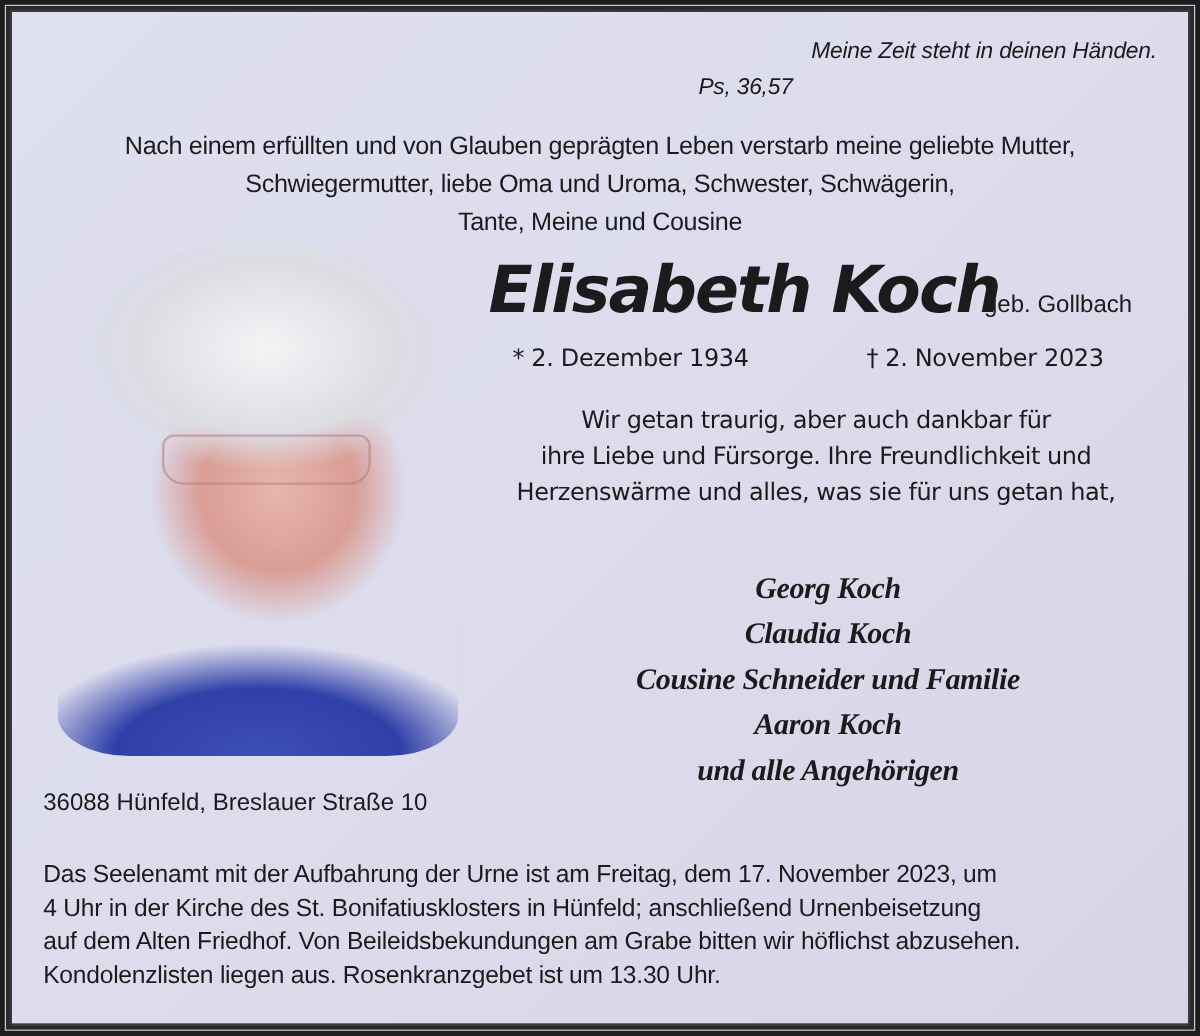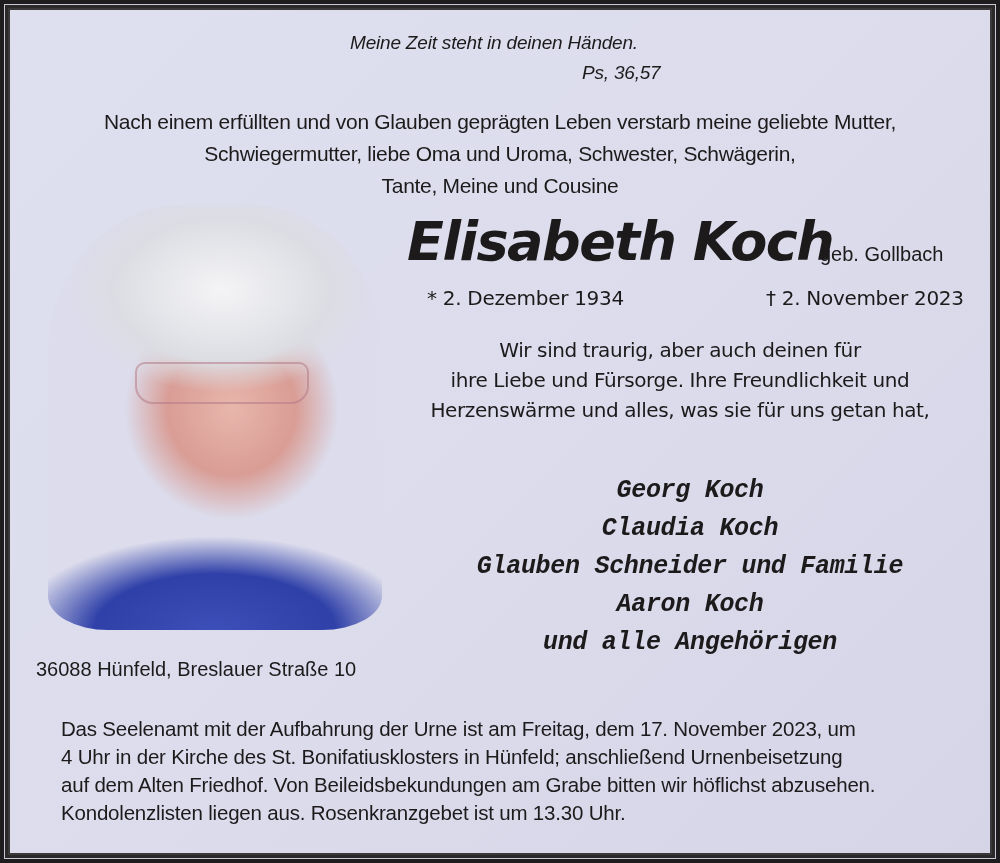--- a/index.html
+++ b/index.html
@@ -13,46 +13,46 @@
     position: absolute; left: 4px; top: 4px; width: 992px; height: 855px;
     border: 1px solid #c9c8d2; box-sizing: border-box;
     background: #2a2829;
   }
   .frame-inner {
     position: absolute; left: 3px; top: 3px; right: 3px; bottom: 3px;
     border: 2px solid #3a3839;
     background: linear-gradient(135deg, #dfe0ef 0%, #dcdcec 50%, #d6d5e8 100%);
   }
   .abs { position: absolute; white-space: nowrap; }
-  .quote { left: 12px; width: 964px; text-align: center; font-style: italic; font-size: 19px; font-family: "Liberation Sans", sans-serif; letter-spacing: -0.2px; }
+  .quote { left: 0; width: 964px; text-align: right; font-style: italic; font-size: 19px; font-family: "Liberation Sans", sans-serif; letter-spacing: -0.2px; }
   .quote-line { top: 32px; padding-left: 0px; }
   .quote-ref { top: 62px; left: 582px; width: auto; text-align: left; }
   .intro { left: 0; width: 1000px; text-align: center; font-size: 21px; font-family: "Liberation Sans", sans-serif; line-height: 32px; top: 106px; letter-spacing: -0.3px; }
   .photo {
     position: absolute; left: 48px; top: 205px; width: 334px; height: 425px;
     border-radius: 40% 40% 18% 18% / 35% 35% 8% 8%;
     background:
       radial-gradient(ellipse 46% 24% at 52% 20%, #f4f4f6 0%, #dcdde3 70%, rgba(220,221,230,0) 100%),
       radial-gradient(ellipse 32% 26% at 55% 48%, #e8b6ac 0%, #d99d95 60%, rgba(217,157,149,0) 100%),
       radial-gradient(ellipse 60% 22% at 50% 100%, #3d4fb8 0%, #2f40a8 60%, rgba(47,64,168,0) 100%),
       linear-gradient(#dcdcec, #dcdcec);
     filter: blur(0.5px);
   }
   .photo-glasses {
     position: absolute; left: 135px; top: 362px; width: 170px; height: 38px;
     border: 2px solid #b27a86; border-radius: 10px 10px 18px 18px; opacity: 0.55;
   }
   .name { top: 210px; left: 407px; font-size: 54px; font-style: italic; font-weight: bold; font-family: "DejaVu Sans", sans-serif; letter-spacing: -1.5px; }
   .maiden { top: 243px; left: 809px; font-size: 20px; font-family: "Liberation Sans", sans-serif; padding-left: 11px; }
   .born { top: 286px; left: 427px; font-size: 20px; font-family: "DejaVu Sans", sans-serif; letter-spacing: -0.3px; }
-  .died { top: 286px; left: 722px; font-size: 20px; font-family: "DejaVu Sans", sans-serif; letter-spacing: -0.3px; margin-left: 44px; }
+  .died { top: 286px; left: 722px; font-size: 20px; font-family: "DejaVu Sans", sans-serif; letter-spacing: -0.3px; }
   .message { top: 335px; left: 405px; width: 550px; text-align: center; font-size: 20px; line-height: 30px; font-family: "DejaVu Sans", sans-serif; letter-spacing: -0.4px; }
-  .signers { top: 472px; left: 440px; width: 500px; text-align: center; font-size: 25px; line-height: 38px; font-style: italic; font-weight: bold; font-family: Liberation Mono, monospace; letter-spacing: -0.3px; }
+  .signers { top: 472px; left: 440px; width: 500px; text-align: center; font-size: 25px; line-height: 38px; font-style: italic; font-weight: bold; font-family: Liberation Serif, serif; letter-spacing: -0.3px; }
   .address { top: 658px; left: 36px; font-size: 20px; font-family: "Liberation Sans", sans-serif; }
-  .service { top: 715px; left: 36px; width: 930px; font-size: 20.5px; line-height: 28px; font-family: "Liberation Sans", sans-serif; white-space: normal; letter-spacing: -0.2px; margin-left: 25px; }
+  .service { top: 715px; left: 36px; width: 930px; font-size: 20.5px; line-height: 28px; font-family: "Liberation Sans", sans-serif; white-space: normal; letter-spacing: -0.2px; }
   .service span { display: block; white-space: nowrap; }
 </style>
 </head>
 <body>
 
 <div class="frame">
   <div class="frame-inner"></div>
 </div>
 
 <div class="abs quote quote-line">Meine Zeit steht in deinen Händen.</div>
@@ -66,29 +66,29 @@
 
 <div class="photo"></div>
 <div class="photo-glasses"></div>
 
 <div class="abs name">Elisabeth Koch</div>
 <div class="abs maiden">geb. Gollbach</div>
 <div class="abs born">* 2. Dezember 1934</div>
 <div class="abs died">† 2. November 2023</div>
 
 <div class="abs message">
-  <div>Wir sind traurig, aber auch deinen für</div>
+  <div>Wir getan traurig, aber auch dankbar für</div>
   <div>ihre Liebe und Fürsorge. Ihre Freundlichkeit und</div>
   <div>Herzenswärme und alles, was sie für uns getan hat,</div>
 </div>
 
 <div class="abs signers">
   <div>Georg Koch</div>
   <div>Claudia Koch</div>
-  <div>Glauben Schneider und Familie</div>
+  <div>Cousine Schneider und Familie</div>
   <div>Aaron Koch</div>
   <div>und alle Angehörigen</div>
 </div>
 
 <div class="abs address">36088 Hünfeld, Breslauer Straße 10</div>
 
 <div class="abs service">
   <span>Das Seelenamt mit der Aufbahrung der Urne ist am Freitag, dem 17. November 2023, um</span>
   <span>4 Uhr in der Kirche des St. Bonifatiusklosters in Hünfeld; anschließend Urnenbeisetzung</span>
   <span>auf dem Alten Friedhof. Von Beileidsbekundungen am Grabe bitten wir höflichst abzusehen.</span>

